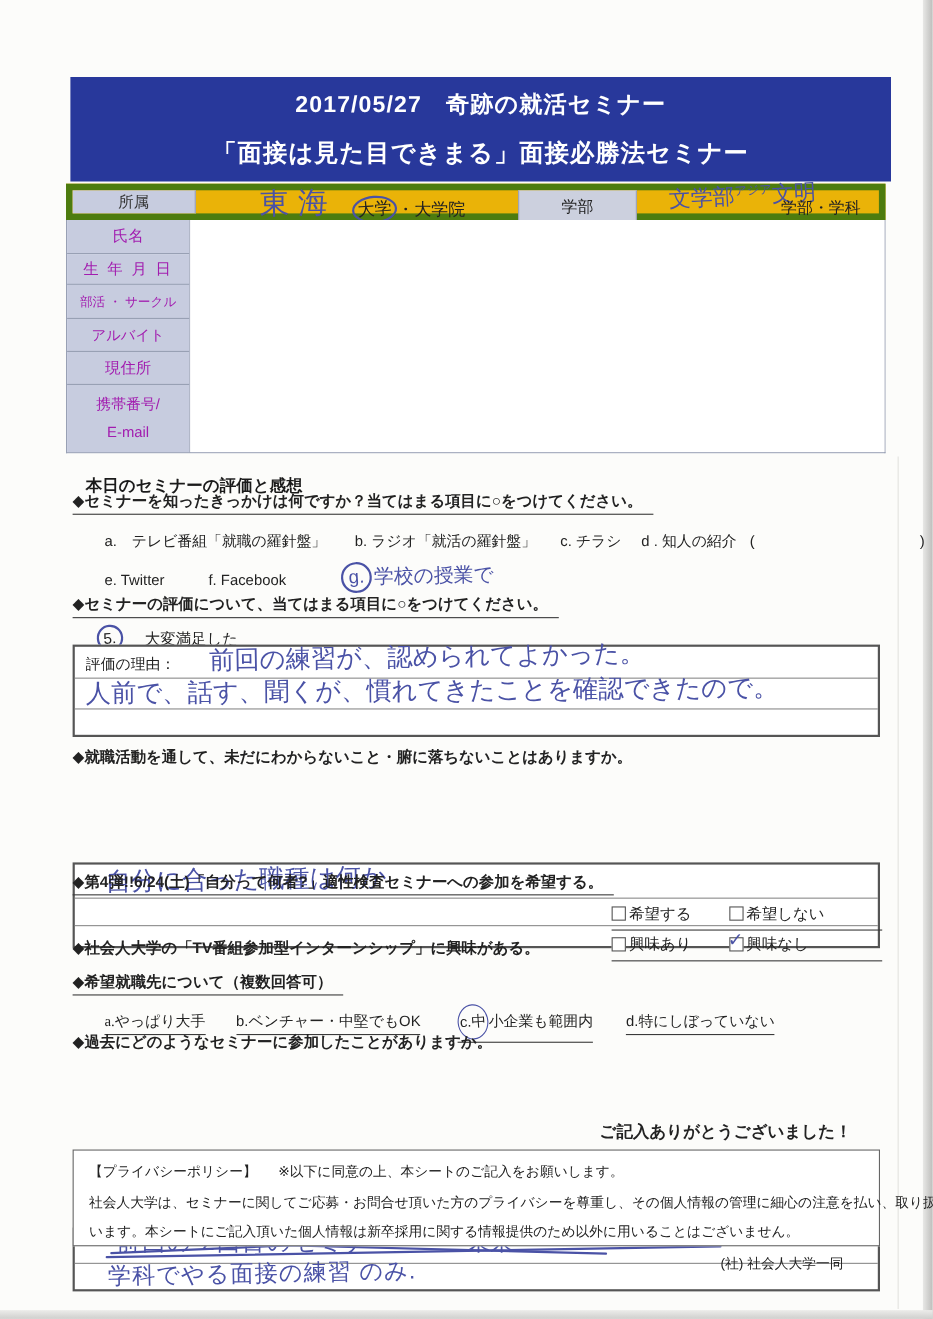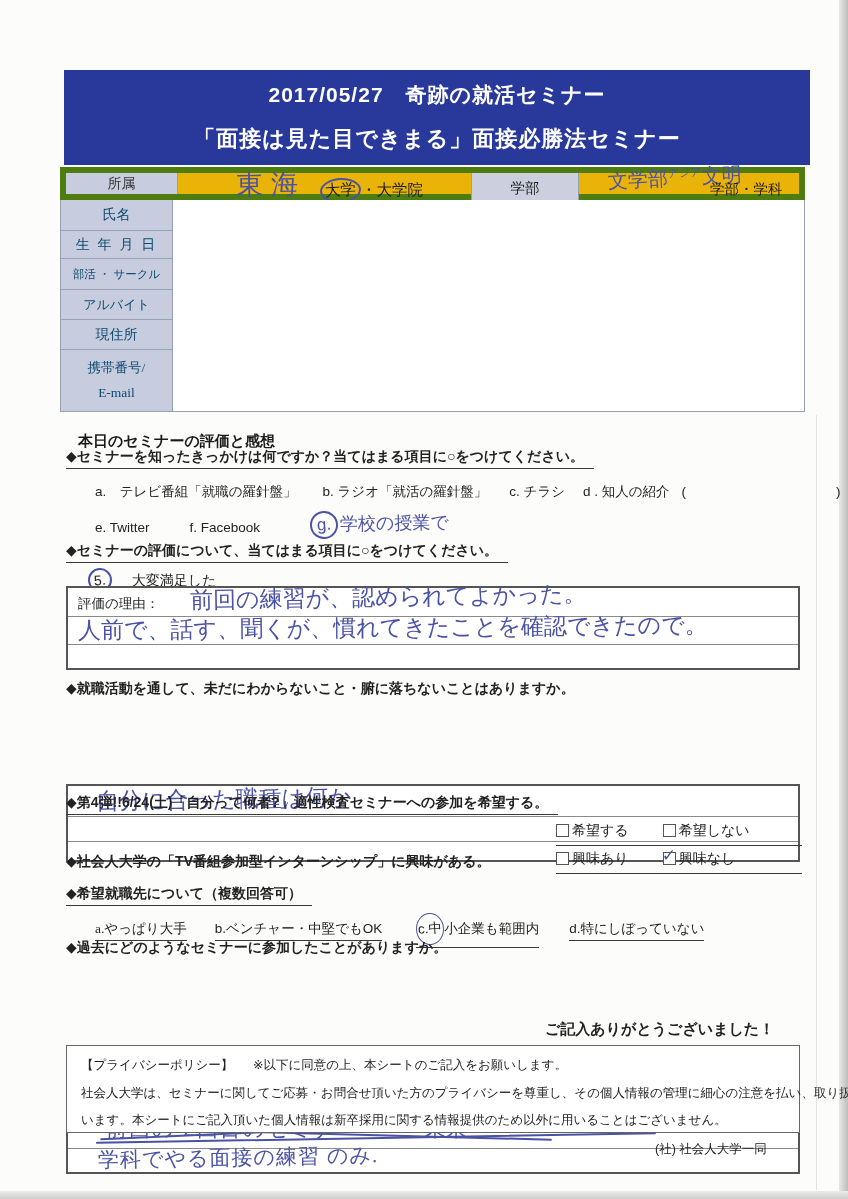--- a/index.html
+++ b/index.html
@@ -25,21 +25,21 @@
   
   .tbl-row1{left:60px;top:167px;width:745px;height:33px;display:flex;
     border:6px solid #4d7c0f;background:#eab308;box-sizing:border-box;}
   .cell-label{width:112px;background:#c7ccdf;border-right:1px solid #98a0b4;
     display:flex;align-items:center;justify-content:center;font-size:14px;color:#333;box-sizing:border-box;}
   .row1-value{flex:1;position:relative;}
   .tbl-rows{left:60px;top:200px;width:745px;height:212px;display:flex;
     border:1px solid #98a0b4;border-top:none;background:#fff;box-sizing:border-box;}
   .lbl-col{width:112px;display:flex;flex-direction:column;box-sizing:border-box;border-right:1px solid #98a0b4;}
   .lbl-cell{background:#c7ccdf;border-bottom:1px solid #98a0b4;display:flex;flex-direction:column;
-    align-items:center;justify-content:center;font-size:14px;color:#0c4a6e;box-sizing:border-box;}
+    align-items:center;justify-content:center;font-size:14px;color:#a21caf;box-sizing:border-box;}
   .lbl-cell:last-child{border-bottom:none;}
   .blank-area{flex:1;background:#fff;}
 
   .ink{color:#4a52a6;}
   .hand{color:#4a52a6;transform:rotate(-1deg);transform-origin:left center;white-space:nowrap;}
   .pen-circle{display:inline-block;border:2px solid #4a52a6;border-radius:50%;
     padding:1px 5px;transform:rotate(-4deg);}
   .gray-cell{position:absolute;background:#ccd0de;border-left:1px solid #98a0b4;border-right:1px solid #98a0b4;
     display:flex;align-items:center;justify-content:center;font-size:14.5px;box-sizing:border-box;}
   sup.small{font-size:11px;}
@@ -95,21 +95,21 @@
     </div>
   </div>
 
   <div class="abs tbl-rows">
     <div class="lbl-col">
       <div class="lbl-cell" style="height:31px;">氏名</div>
       <div class="lbl-cell" style="height:28px;letter-spacing:2px;">生 年 月 日</div>
       <div class="lbl-cell" style="height:31px;font-size:11.5px;">部活 ・ サークル</div>
       <div class="lbl-cell" style="height:30px;font-size:13px;">アルバイト</div>
       <div class="lbl-cell" style="height:30px;">現住所</div>
-      <div class="lbl-cell" style="flex:1;font-size:13.5px;line-height:1.8;font-family:Liberation Serif, serif;">
+      <div class="lbl-cell" style="flex:1;font-size:13.5px;line-height:1.8;">
         <span>携帯番号/</span>
         <span>E-mail</span>
       </div>
     </div>
     <div class="blank-area"></div>
   </div>
 
   <div class="abs sec-title" style="left:78px;top:432px;text-align:center;">本日のセミナーの評価と感想</div>
 
   <div class="abs" style="left:66px;top:447px;">

